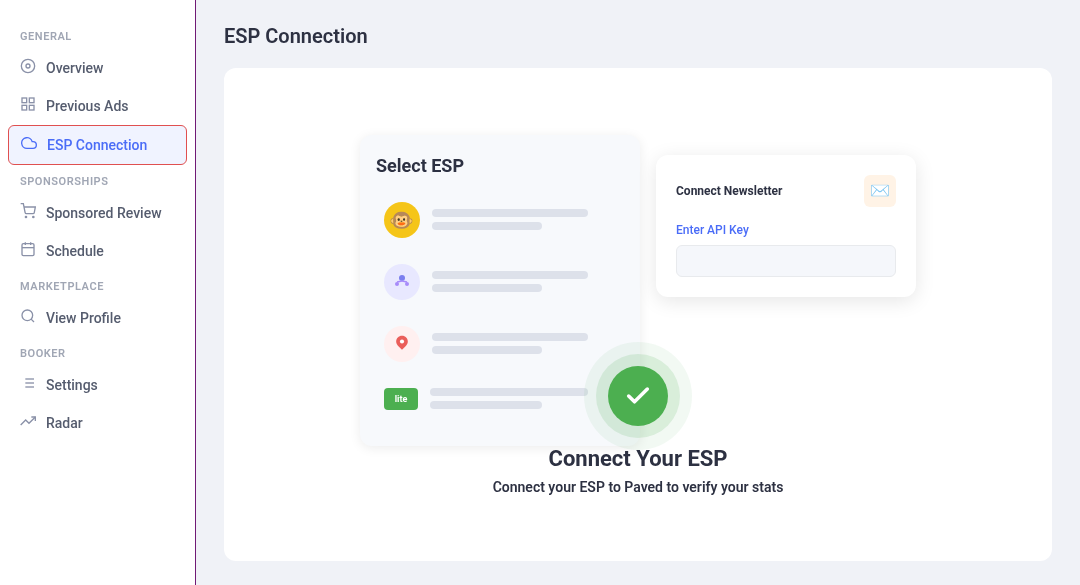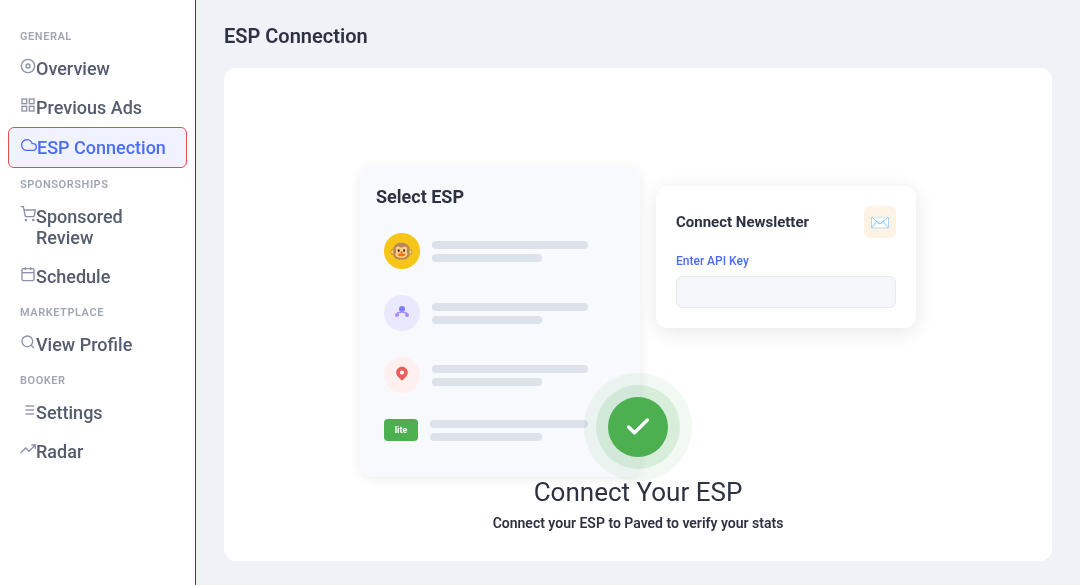--- a/index.html
+++ b/index.html
@@ -25,24 +25,26 @@
     .sidebar-section-label {
       font-size: 11px;
       font-weight: 600;
       color: #a0a6b4;
       text-transform: uppercase;
       letter-spacing: 0.05em;
       padding: 10px 20px 6px 20px;
     }
     .sidebar-item {
       display: flex;
+      align-items: center;
+      gap: 10px;
       padding: 9px 20px;
       cursor: pointer;
       color: #555c6e;
-      font-size: 18px;
+      font-size: 14px;
       font-weight: 500;
       border-radius: 0;
       transition: background 0.15s;
       position: relative;
     }
     .sidebar-item.active {
       color: #4a6cf7;
       background: #f0f3ff;
       border: 1.5px solid #e05050;
       border-radius: 6px;
@@ -75,21 +77,21 @@
     }
 
     
     .card-container {
       background: #fff;
       border-radius: 12px;
       flex: 1;
       display: flex;
       flex-direction: column;
       align-items: center;
-      justify-content: flex-end;
+      justify-content: center;
       padding: 30px 40px;
       overflow: hidden;
     }
 
     
     .select-esp-panel {
       background: #f7f9fc;
       border-radius: 12px;
       padding: 20px 16px;
       width: 280px;
@@ -146,21 +148,21 @@
       align-self: flex-start;
       margin-top: 20px;
     }
     .connect-panel-header {
       display: flex;
       justify-content: space-between;
       align-items: center;
       margin-bottom: 16px;
     }
     .connect-panel-title {
-      font-size: 15px;
+      font-size: 12px;
       font-weight: 700;
       color: #2d3142;
     }
     .mail-icon-box {
       width: 32px;
       height: 32px;
       background: #fff3e6;
       border-radius: 6px;
       display: flex;
       align-items: center;
@@ -196,22 +198,22 @@
       justify-content: center;
       box-shadow: 0 0 0 12px rgba(76, 175, 80, 0.15), 0 0 0 24px rgba(76, 175, 80, 0.07);
       z-index: 10;
     }
     .check-circle svg {
       color: #fff;
     }
 
     
     .connect-heading {
-      font-size: 26px;
-      font-weight: 400;
+      font-size: 22px;
+      font-weight: 700;
       color: #2d3142;
       text-align: center;
       margin-bottom: 8px;
     }
     .connect-subtext {
       font-size: 14px;
       font-weight: 600;
       color: #2d3142;
       text-align: center;
     }

